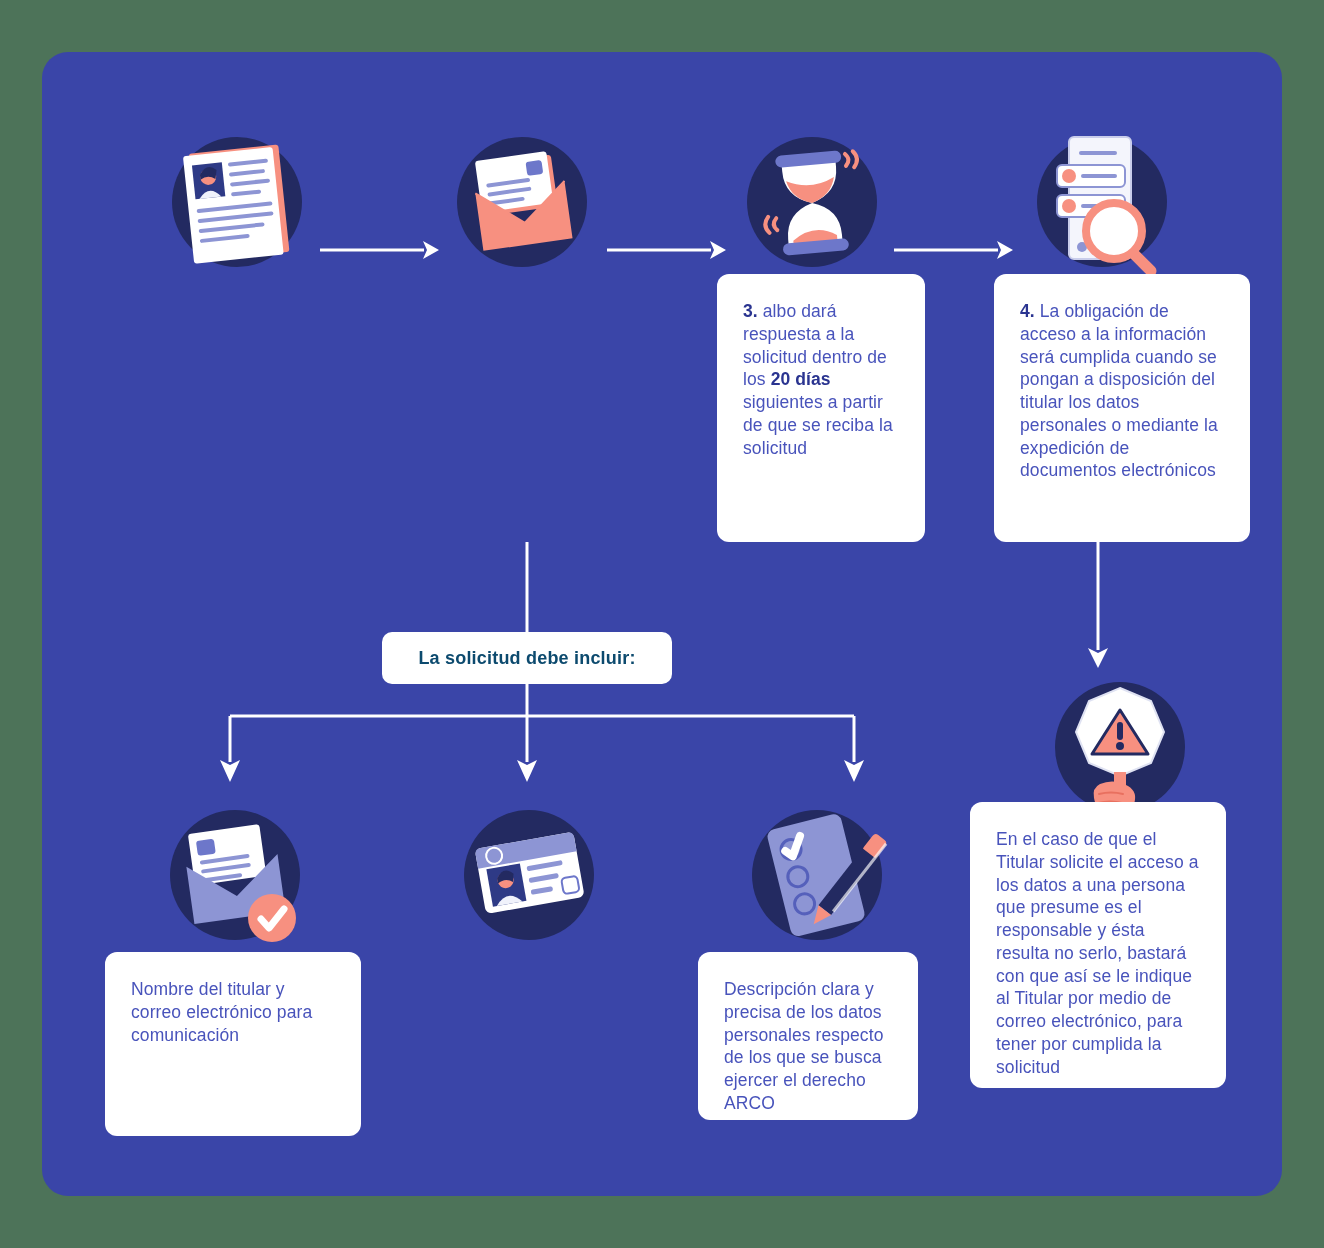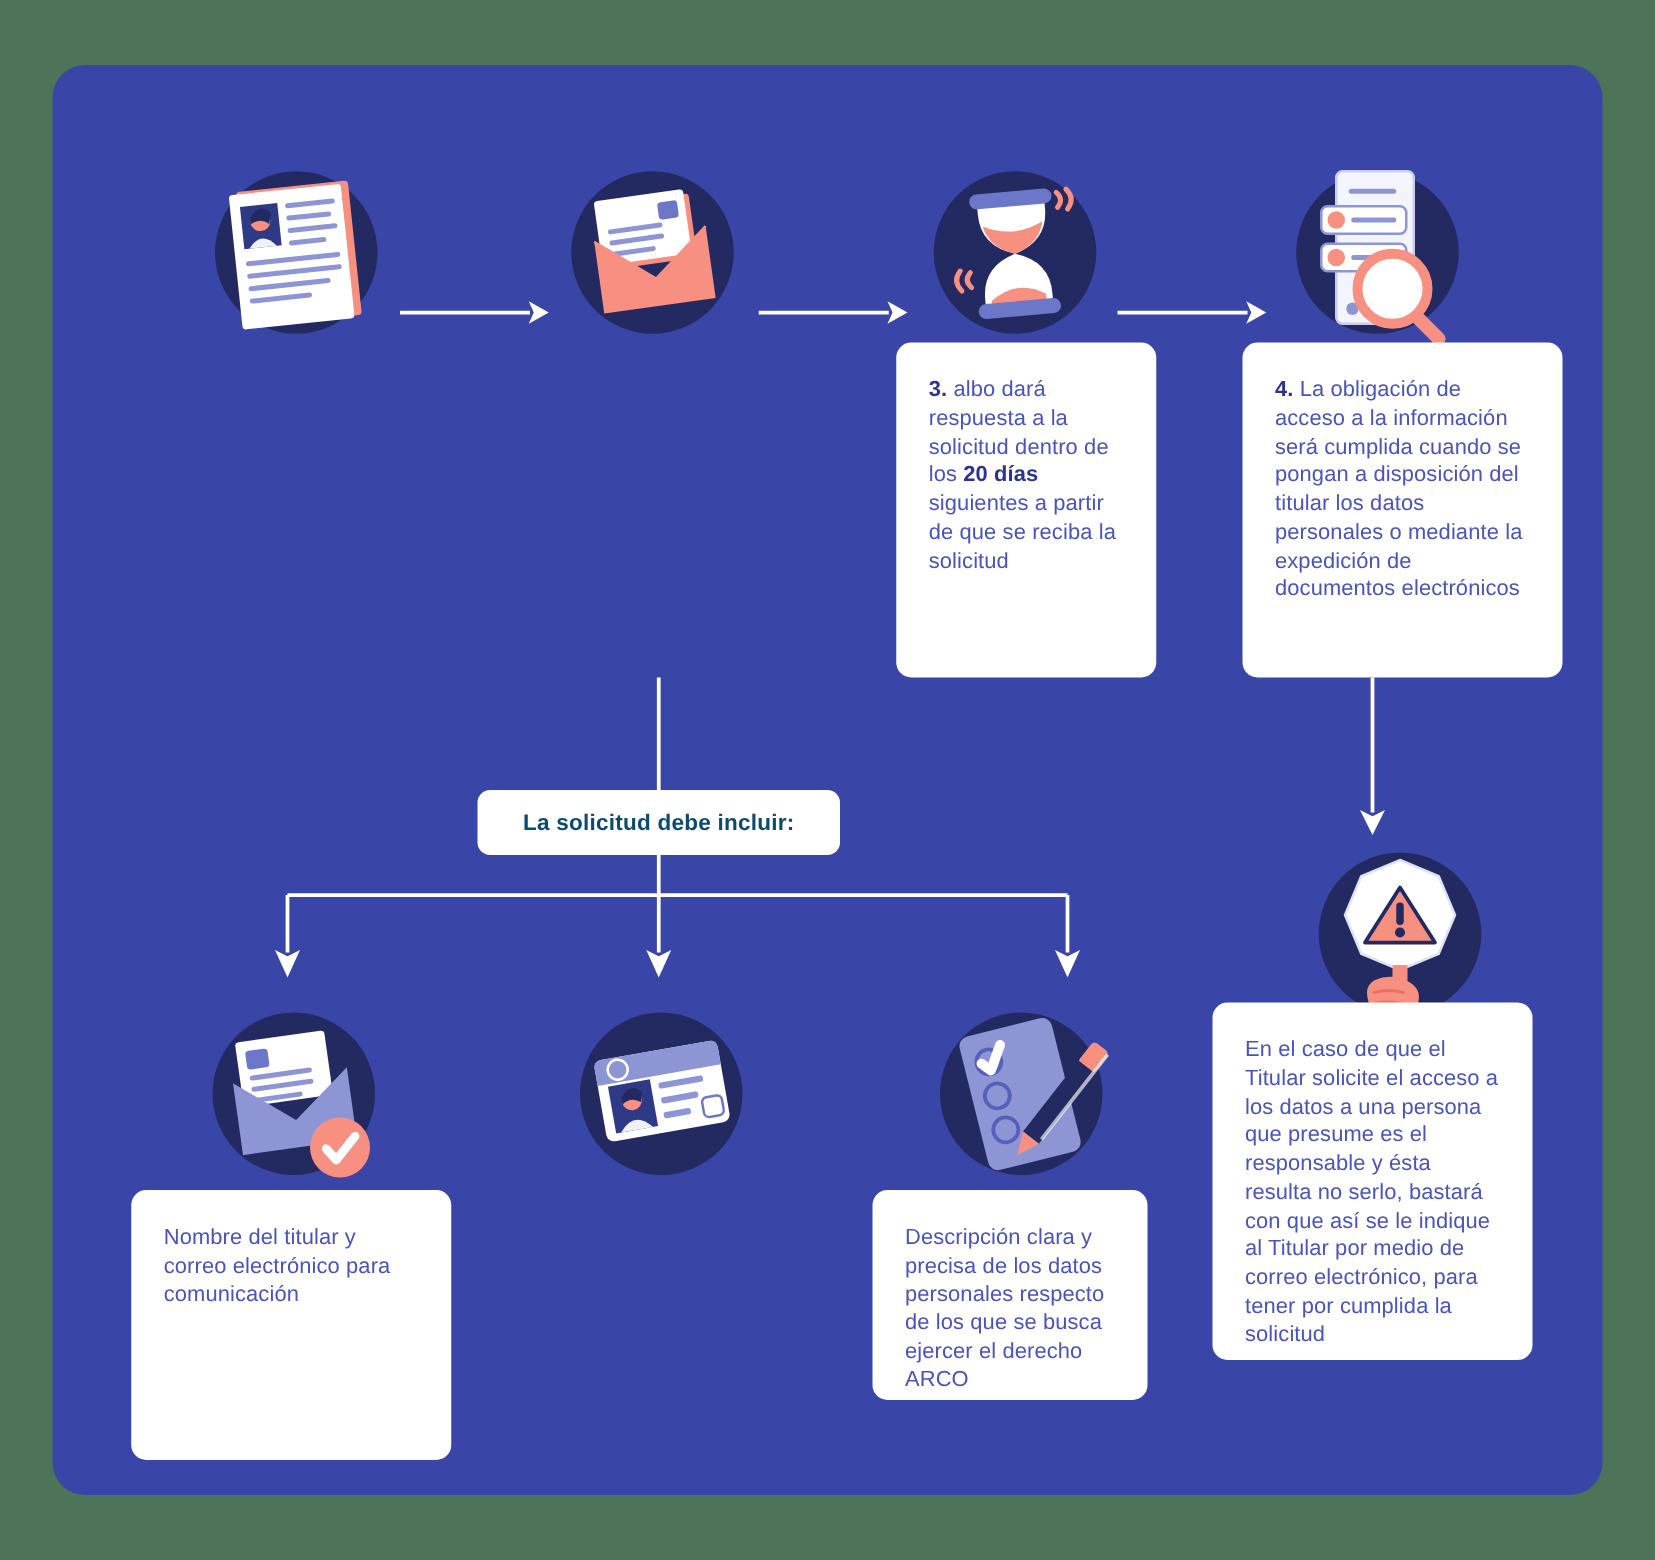--- a/index.html
+++ b/index.html
@@ -261,21 +261,21 @@
       <rect x="69" y="100" width="12" height="22" fill="#f79080"></rect>
       <path d="M55 112 q-8 4 -6 14 q2 14 18 16 q16 2 22 -10 q4 -12 -6 -18 q-14 -8 -28 -2z" fill="#f79080"></path>
       <g stroke="#e8705f" stroke-width="2" fill="none" stroke-linecap="round">
         <path d="M54 122 q12 -3 24 0"></path>
         <path d="M53 131 q12 -3 24 0"></path>
         <path d="M55 140 q11 -3 21 0"></path>
       </g>
     </svg>
   </div>
 
-  <div class="card" style="left:63px;top:900px;width:256px;height:216px;">
+  <div class="card" style="left:63px;top:900px;width:256px;height:184px;">
     <span>Nombre del titular y correo electrónico para comunicación</span>
   </div>
 
 
   <div class="card" style="left:656px;top:900px;width:220px;height:168px;">
     <span>Descripción clara y precisa de los datos personales respecto de los que se busca ejercer el derecho ARCO</span>
   </div>
 
   <div class="card" style="left:928px;top:750px;width:256px;height:286px;">
     <span>En el caso de que el Titular solicite el acceso a los datos a una persona que presume es el responsable y ésta resulta no serlo, bastará con que así se le indique al Titular por medio de correo electrónico, para tener por cumplida la solicitud</span>

